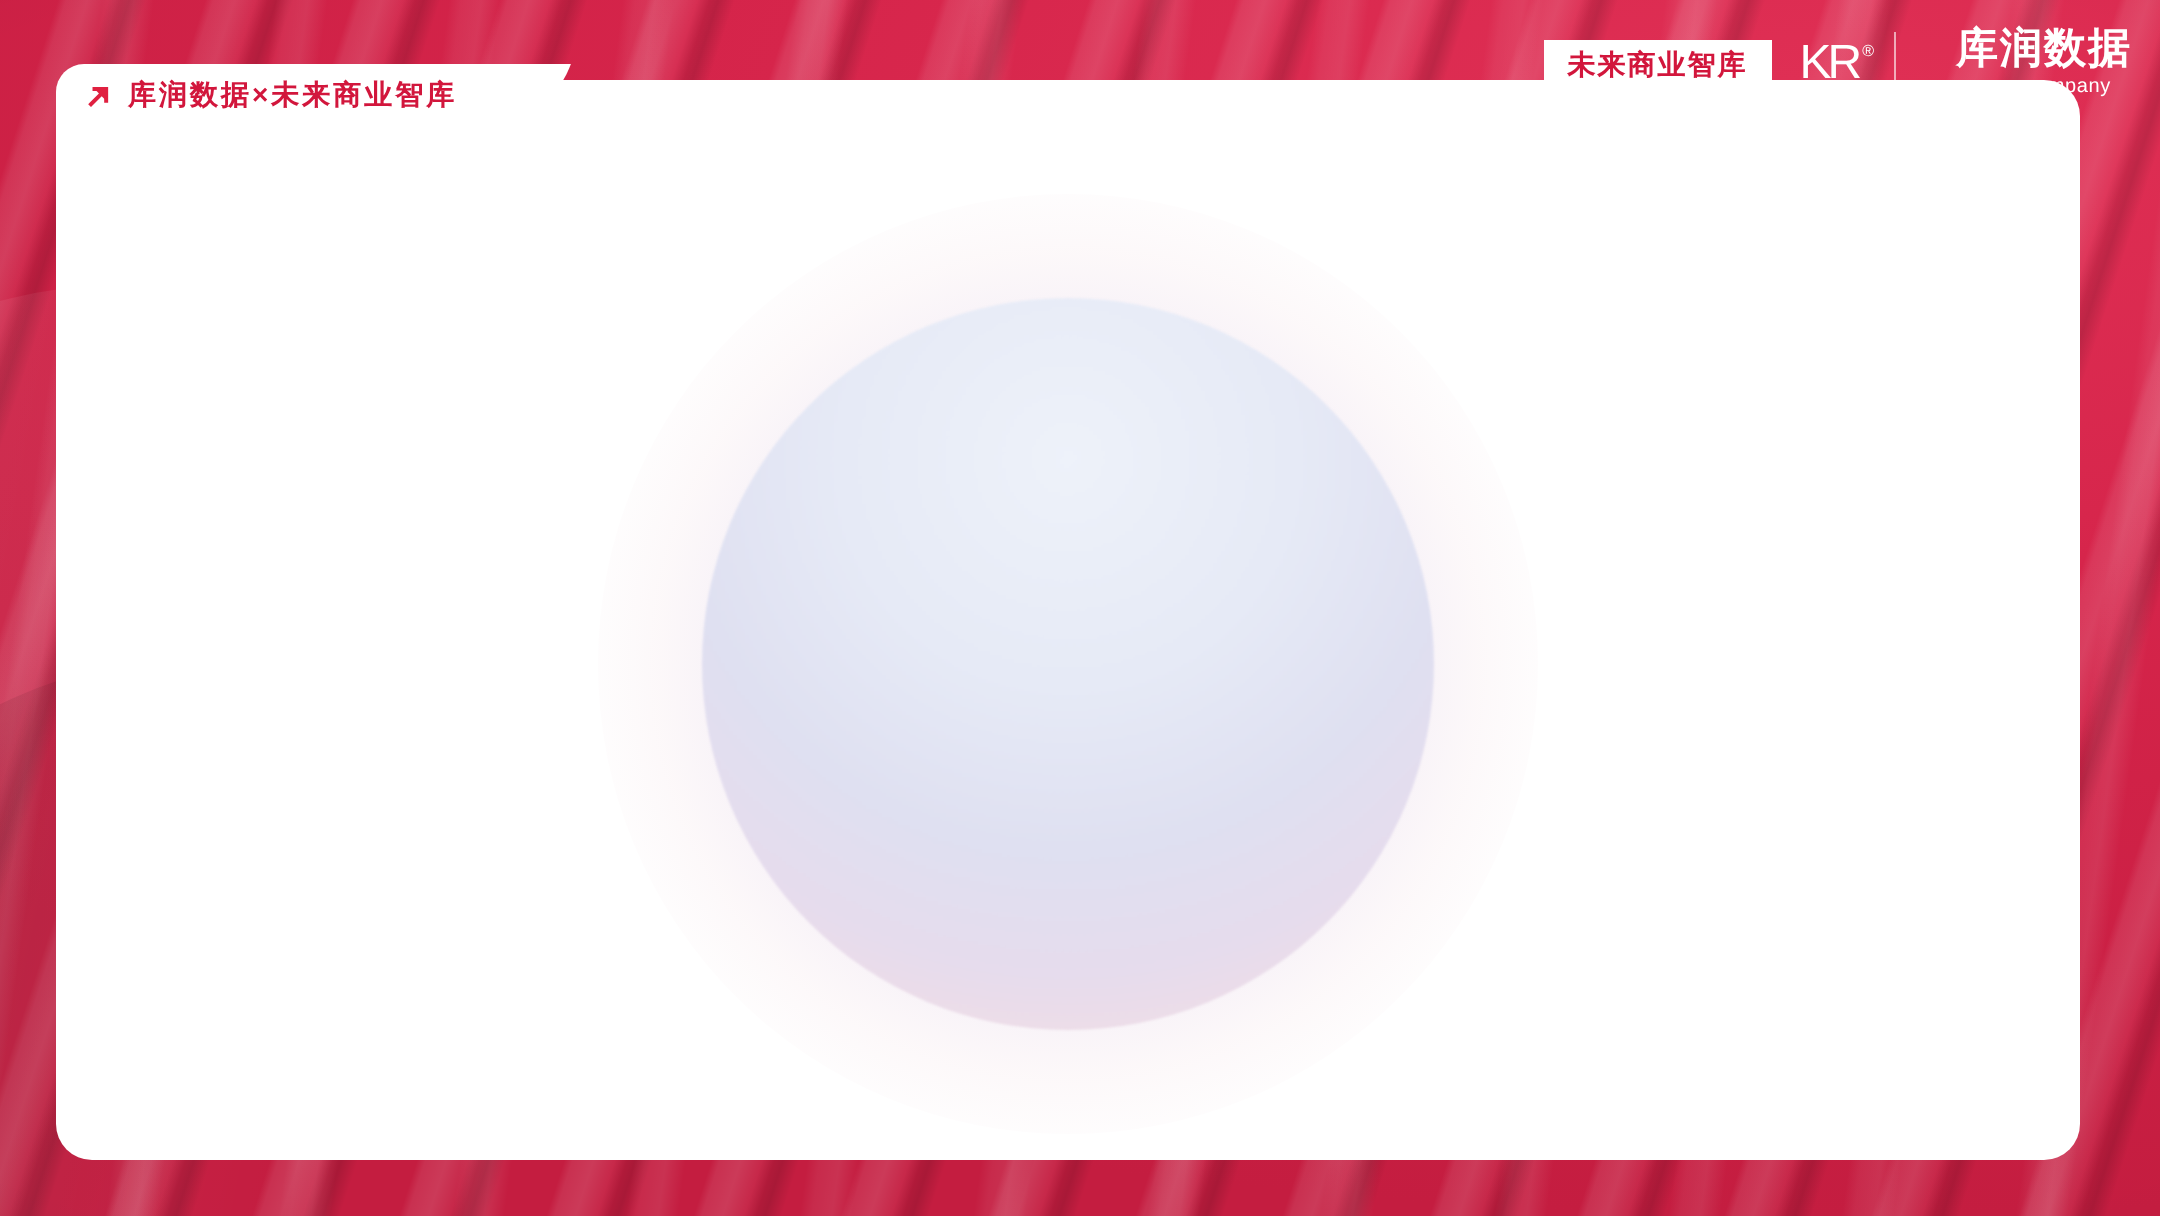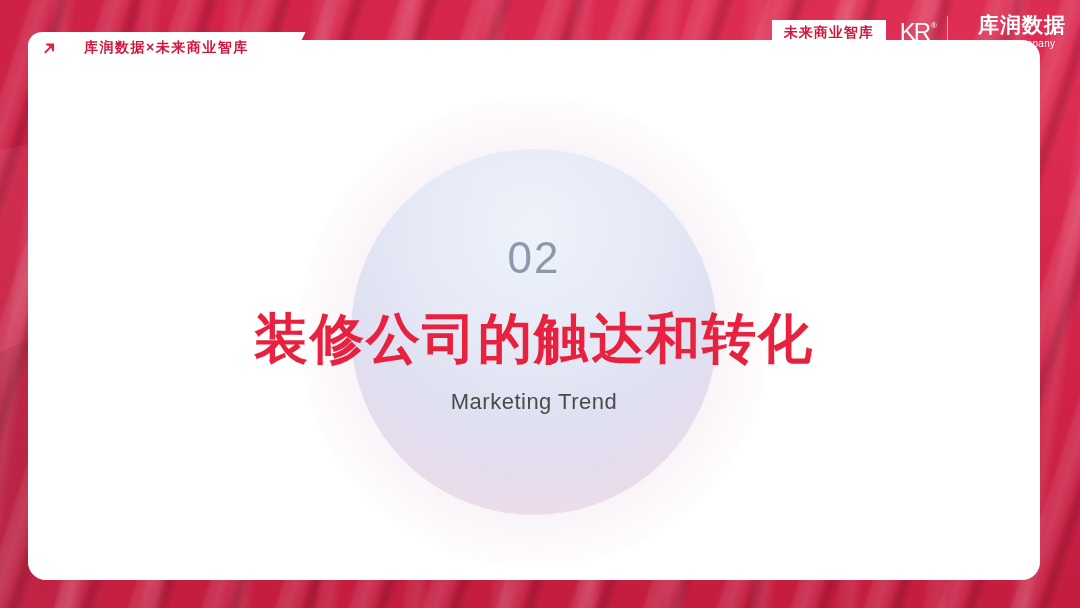--- a/index.html
+++ b/index.html
@@ -165,21 +165,20 @@
     position: absolute;
     left: 28px;
     top: 32px;
     height: 32px;
     display: flex;
     align-items: center;
     padding: 0 34px 0 14px;
     background: #ffffff;
     border-radius: 14px 0 0 0;
     z-index: 30;
-    gap: 20px;
   }
   .tab::after {
     content: "";
     position: absolute;
     right: -16px;
     top: 0;
     width: 32px;
     height: 32px;
     background: #ffffff;
     border-bottom-right-radius: 30px;
@@ -277,25 +276,20 @@
     <div class="brand-cn">
       <span class="brand-cn-name">库润数据</span>
       <span class="brand-cn-sub">a company company</span>
     </div>
   </div>
 
   <div class="card">
     <div class="orb-glow"></div>
     <div class="orb"></div>
 
-    <div class="center-stack">
-      <div class="section-number">02</div>
-      <div class="section-title">装修公司的触达和转化</div>
-      <div class="section-subtitle">Marketing Trend</div>
-    </div>
   </div>
 
   <div class="tab">
     <svg class="tab-arrow" viewBox="0 0 24 24">
       <path d="M6 19 L17 8 M9 6 L19 6 L19 16" fill="none" stroke="#e02040" stroke-width="3.4" stroke-linecap="square"></path>
       <path d="M19 6 L19 16 L9 6 Z" fill="#e02040"></path>
     </svg>
     <span class="tab-label">库润数据×未来商业智库</span>
   </div>
 

